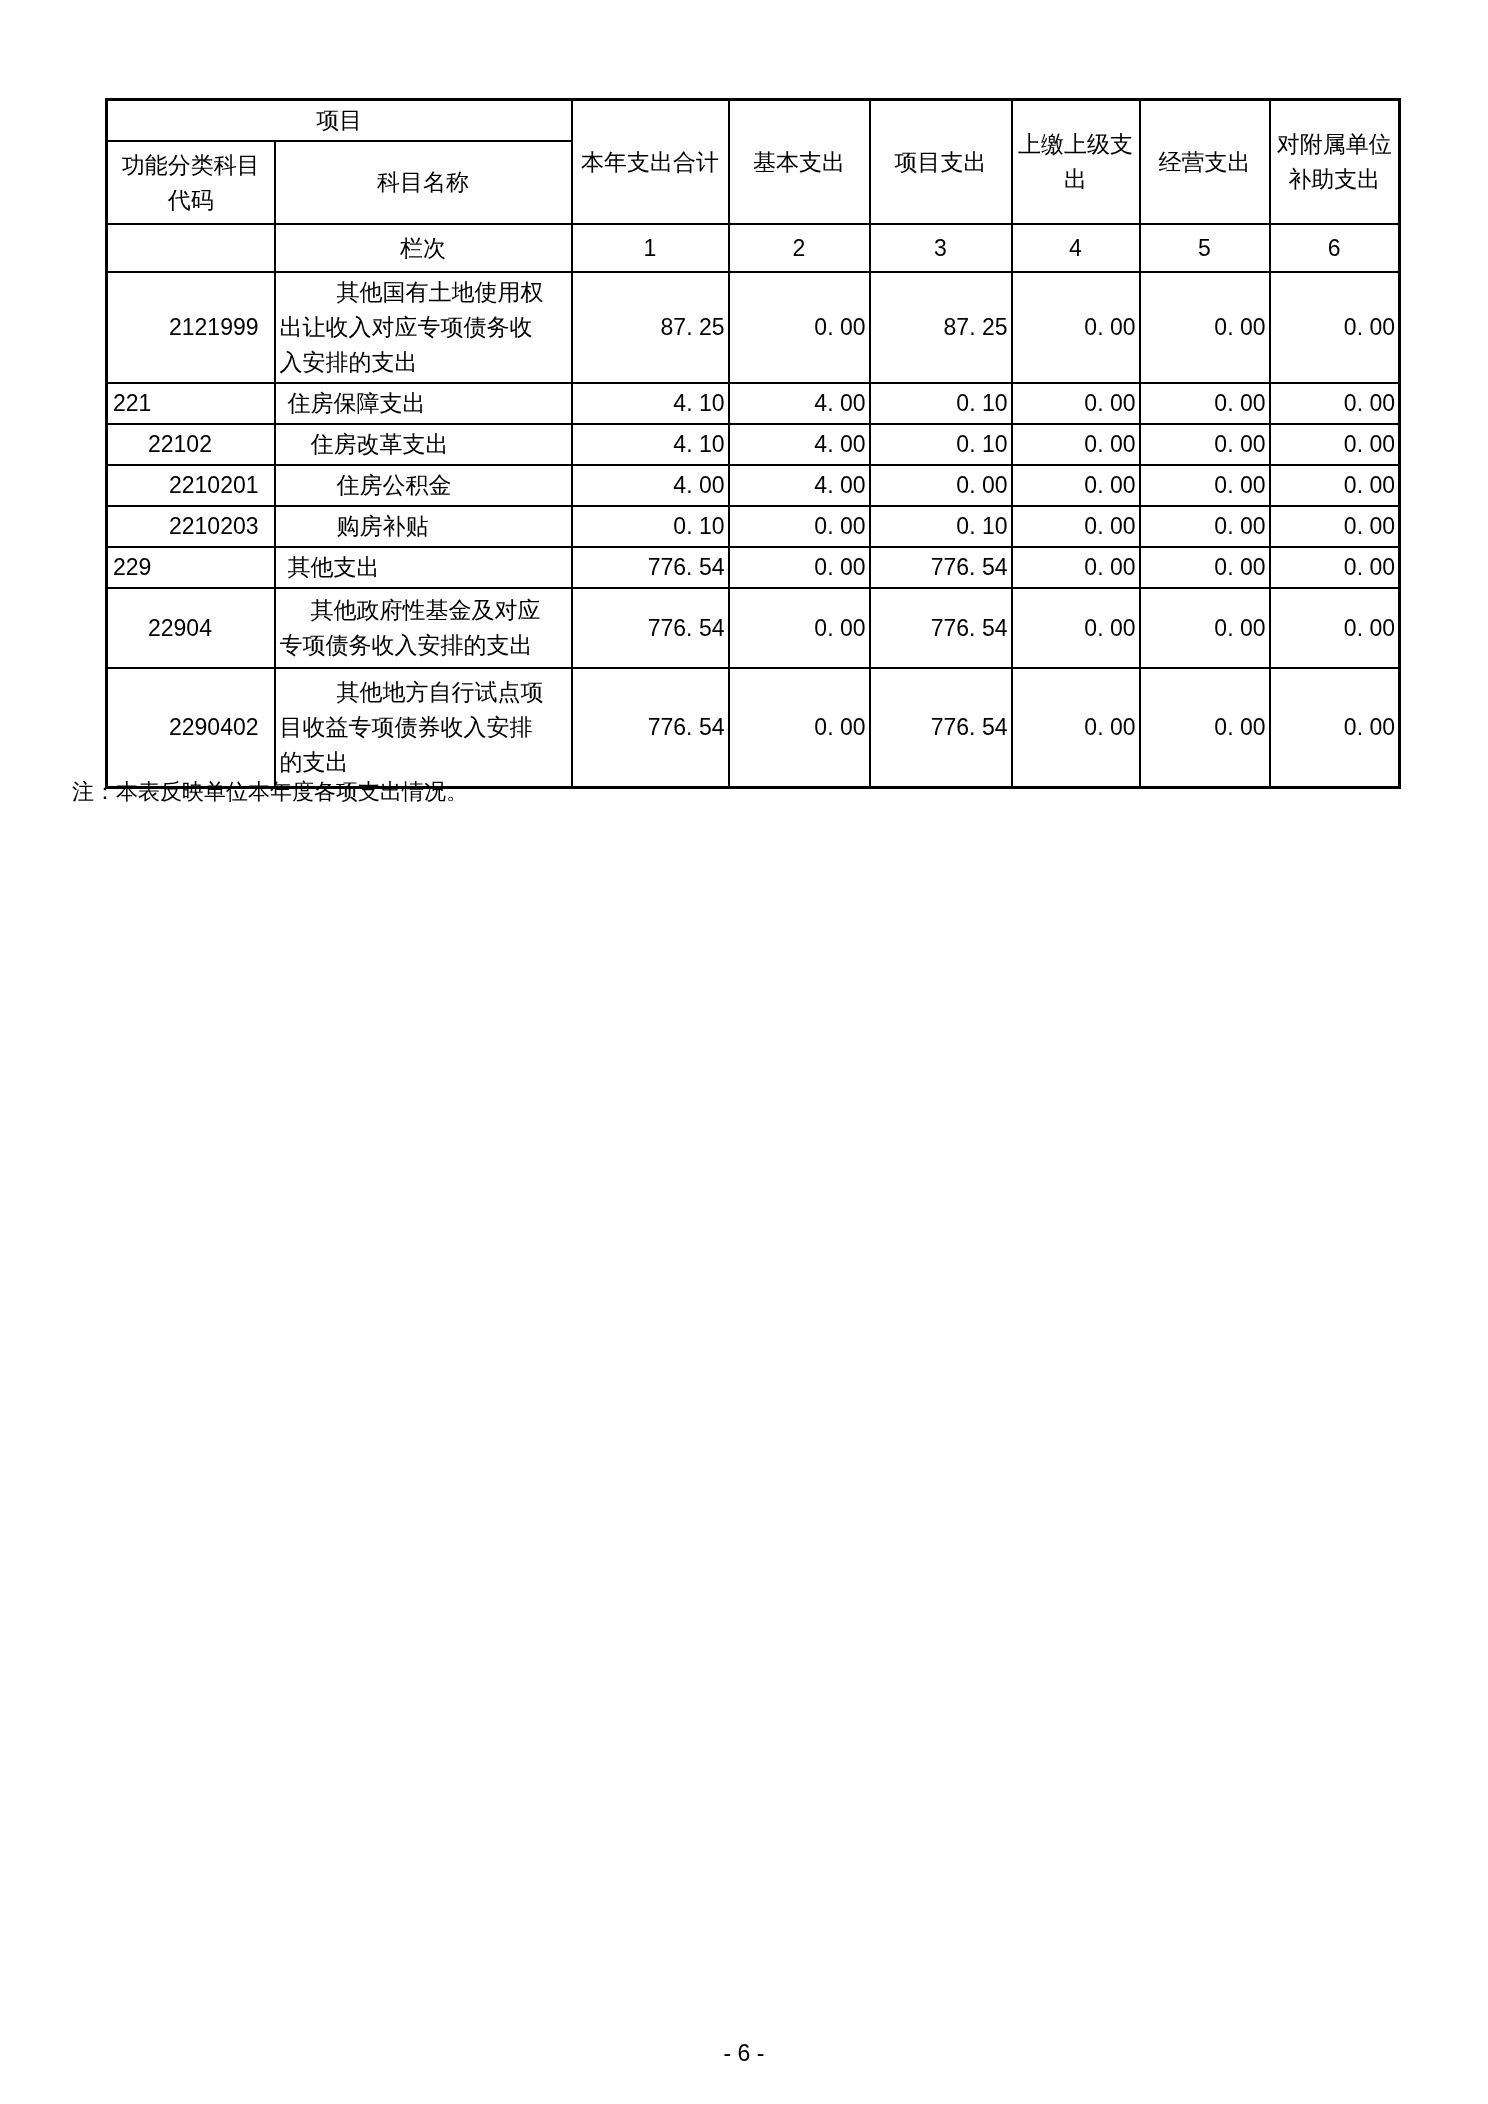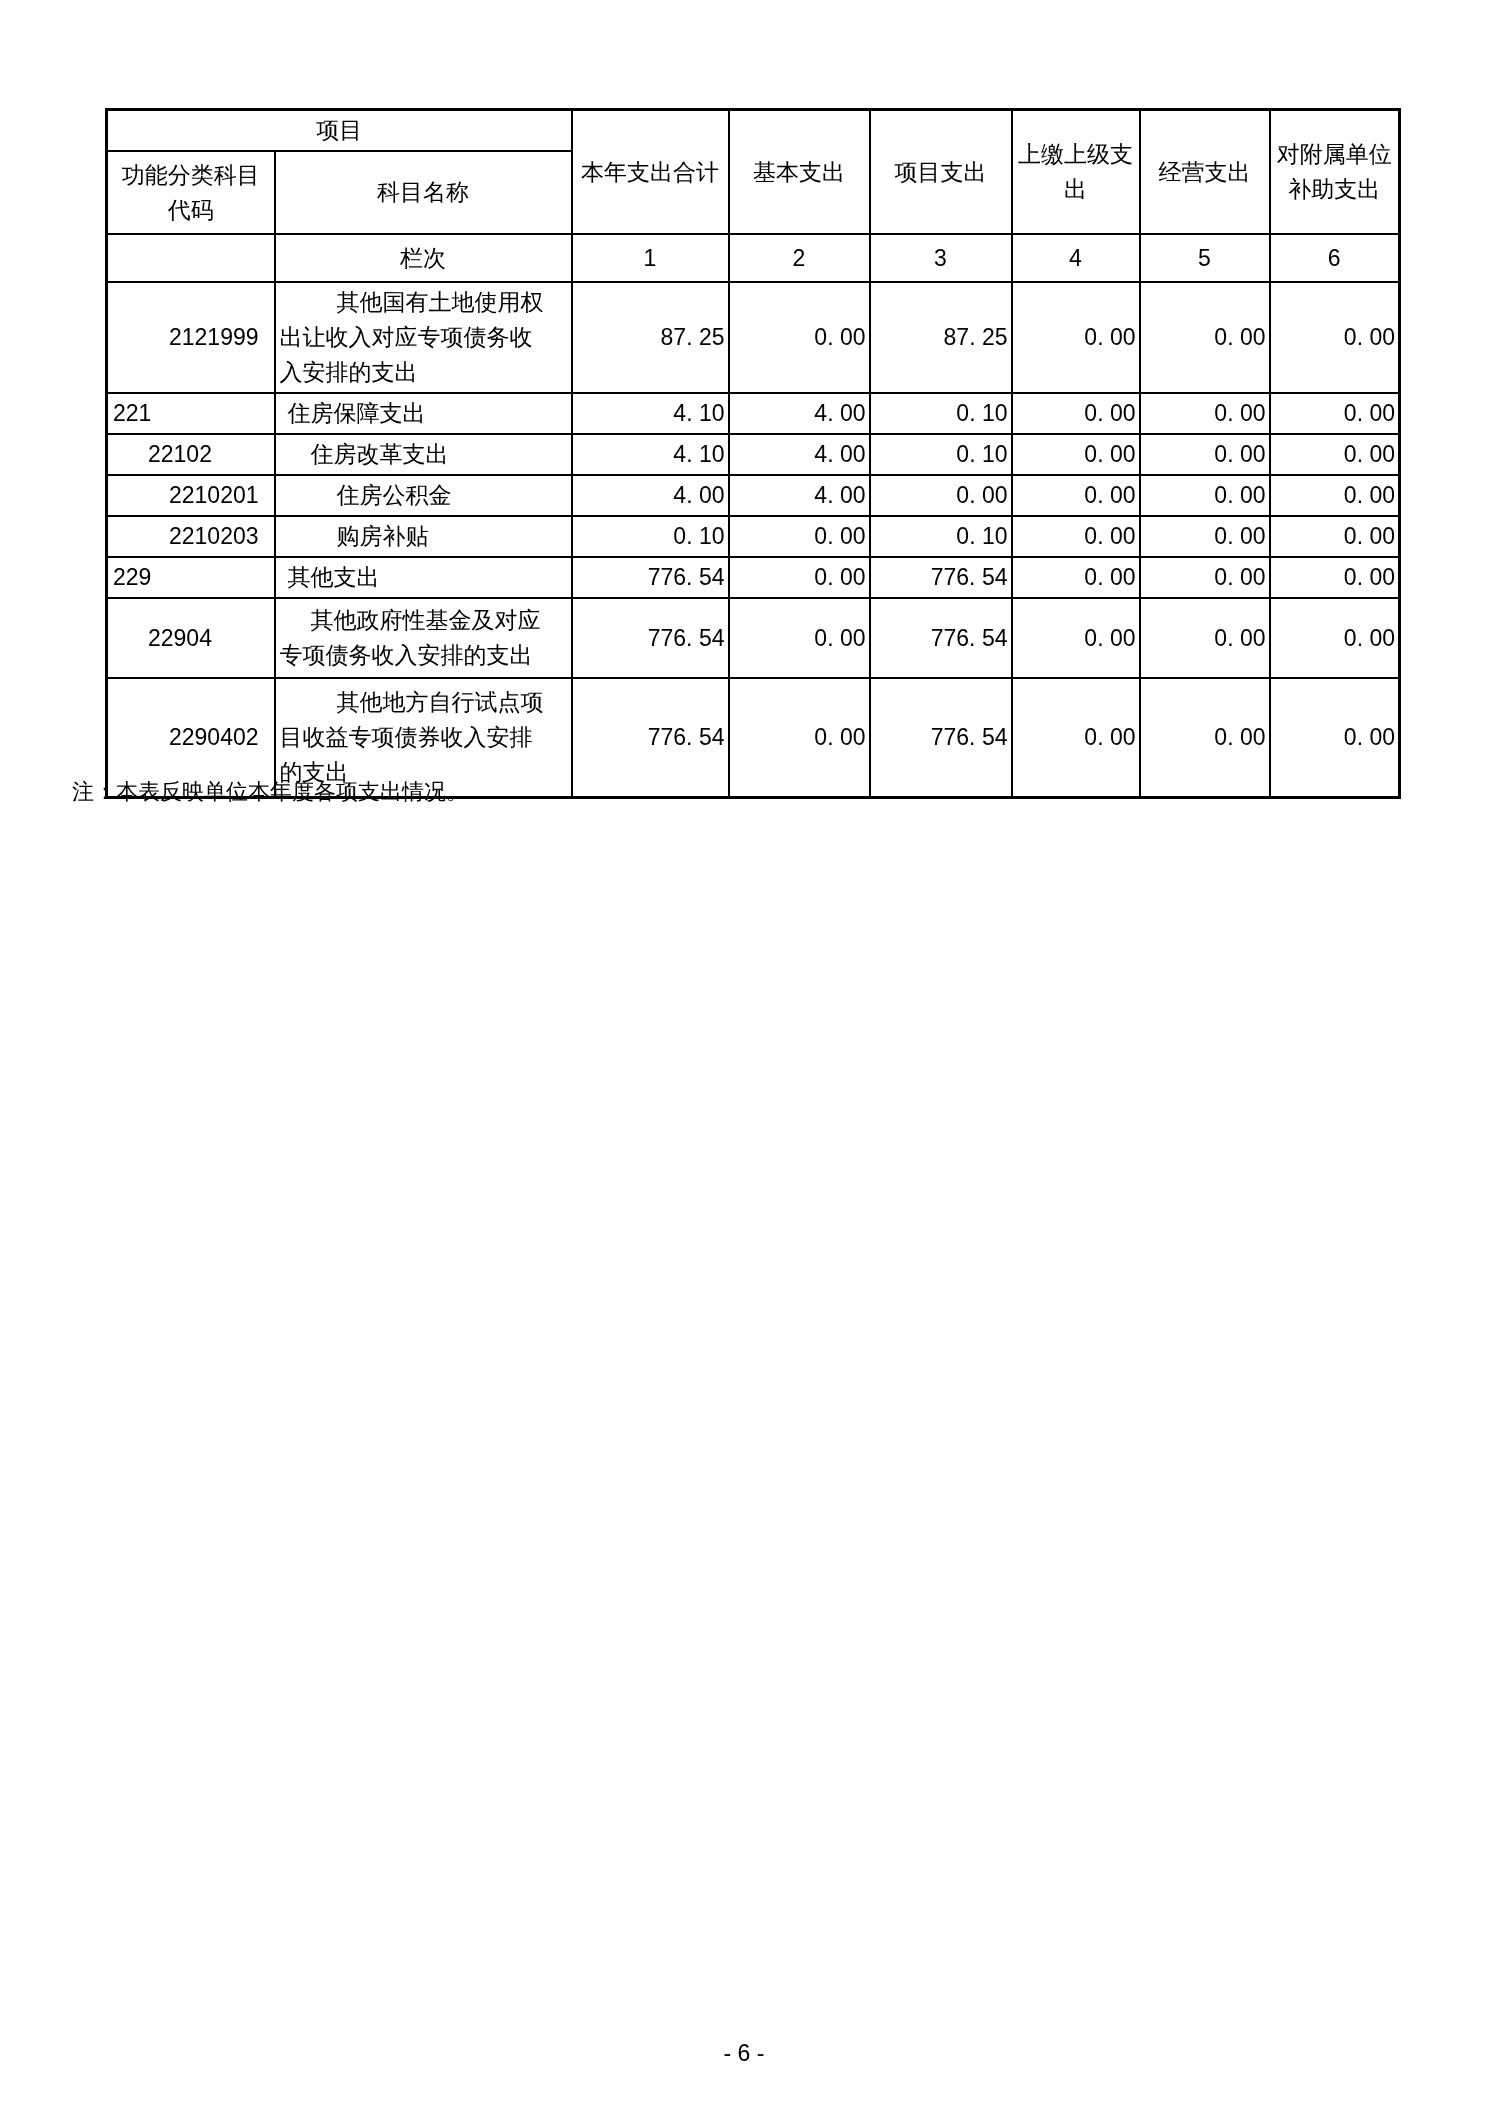--- a/index.html
+++ b/index.html
@@ -11,21 +11,21 @@
   }
   body {
     position: relative;
     width: 1488px;
     height: 2104px;
     overflow: hidden;
   }
   .table-wrap {
     position: absolute;
     left: 105px;
-    top: 108px;
+    top: 98px;
   }
   table {
     border-collapse: collapse;
     table-layout: fixed;
     width: 1293px;
     border: 3px solid #000;
   }
   th, td {
     border: 2px solid #000;
     font-weight: normal;

